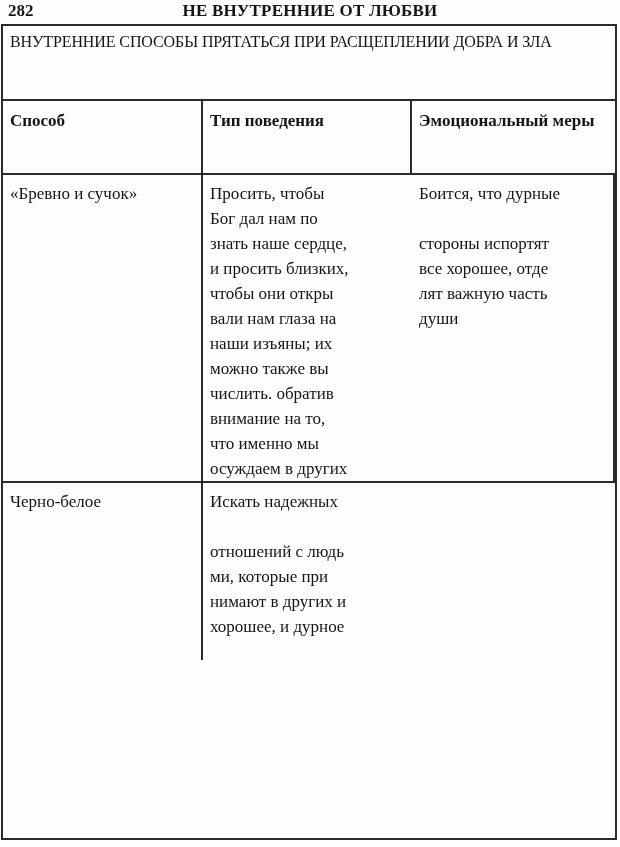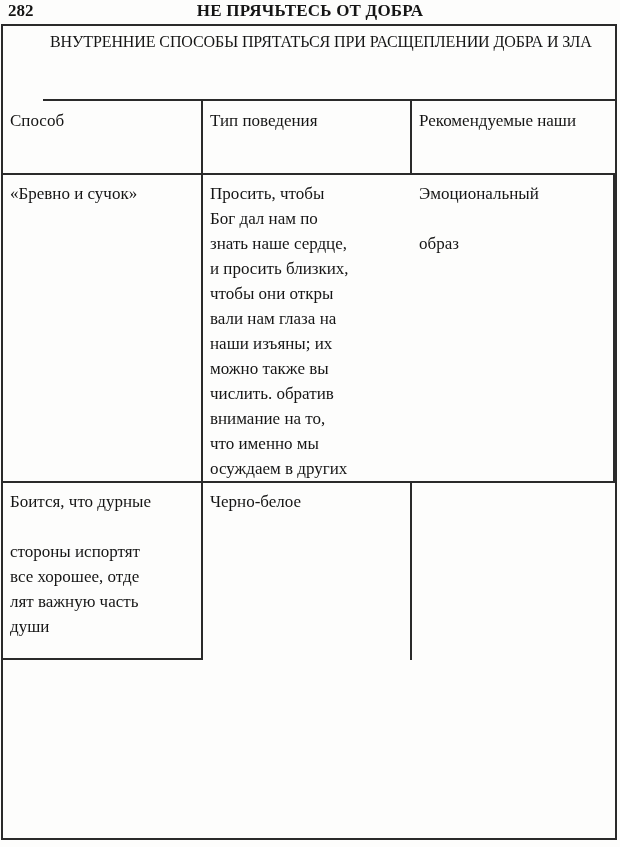--- a/index.html
+++ b/index.html
@@ -64,58 +64,60 @@
   .cell.last-col { border-right: none; }
   .cell.last-row { border-bottom: none; }
 
   .cell.title-cell {
     grid-column: 1 / -1;
     padding-top: 5px;
     font-size: 16px;
     line-height: 22px;
     letter-spacing: -0.1px;
     white-space: nowrap;
-    margin-left: 40px;
   }
-  .cell.head { padding-top: 7px; }
+  .cell.head { padding-top: 7px; font-weight: bold; }
 </style>
 </head>
 <body>
 
 <div class="page-header">
   <span class="page-number">282</span>
-  <span class="running-title">НЕ ПРЯЧЬТЕСЬ ОТ ДОБРА</span>
+  <span class="running-title">НЕ ВНУТРЕННИЕ ОТ ЛЮБВИ</span>
 </div>
 
 <div class="table">
 
   <div class="cell title-cell last-col">ВНУТРЕННИЕ СПОСОБЫ ПРЯТАТЬСЯ ПРИ РАСЩЕПЛЕНИИ ДОБРА И ЗЛА</div>
 
   <div class="cell head">Способ</div>
   <div class="cell head">Тип поведения</div>
-  <div class="cell head last-col">Рекомендуемые наши</div>
+  <div class="cell head last-col">Эмоциональный меры</div>
 
   <div class="cell">«Бревно и сучок»</div>
   <div class="cell last-col">Просить, чтобы
 Бог дал нам по
 знать наше сердце,
 и просить близких,
 чтобы они откры
 вали нам глаза на
 наши изъяны; их
 можно также вы
 числить. обратив
 внимание на то,
 что именно мы
 осуждаем в других</div>
 
-  <div class="cell">Эмоциональный
-
-образ</div>
   <div class="cell">Боится, что дурные
 
 стороны испортят
 все хорошее, отде
 лят важную часть
 души</div>
 
   <div class="cell last-row">Черно-белое</div>
+  <div class="cell last-col last-row">Искать надежных
+
+отношений с людь
+ми, которые при
+нимают в других и
+хорошее, и дурное</div>
 </div>
 
 </body></html>

